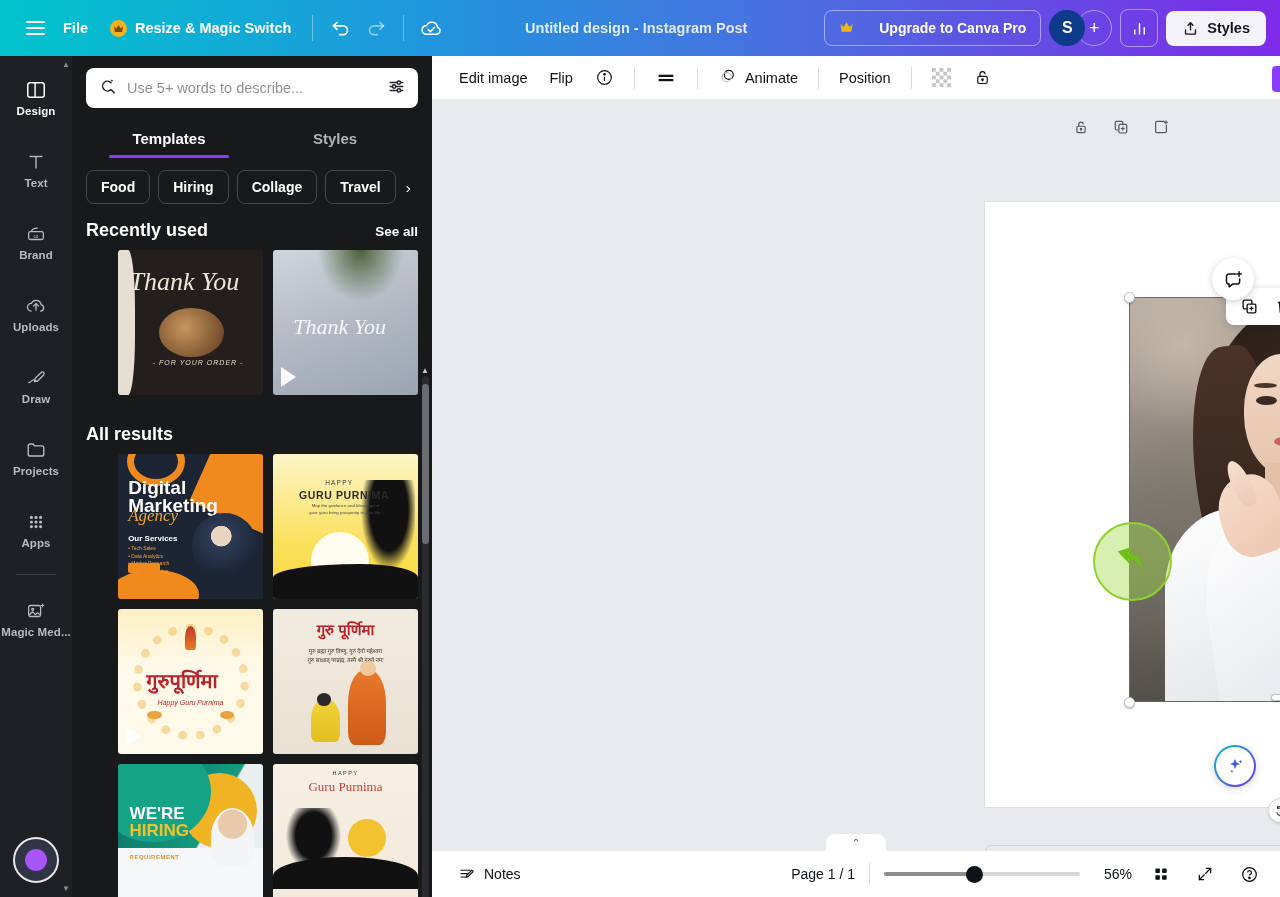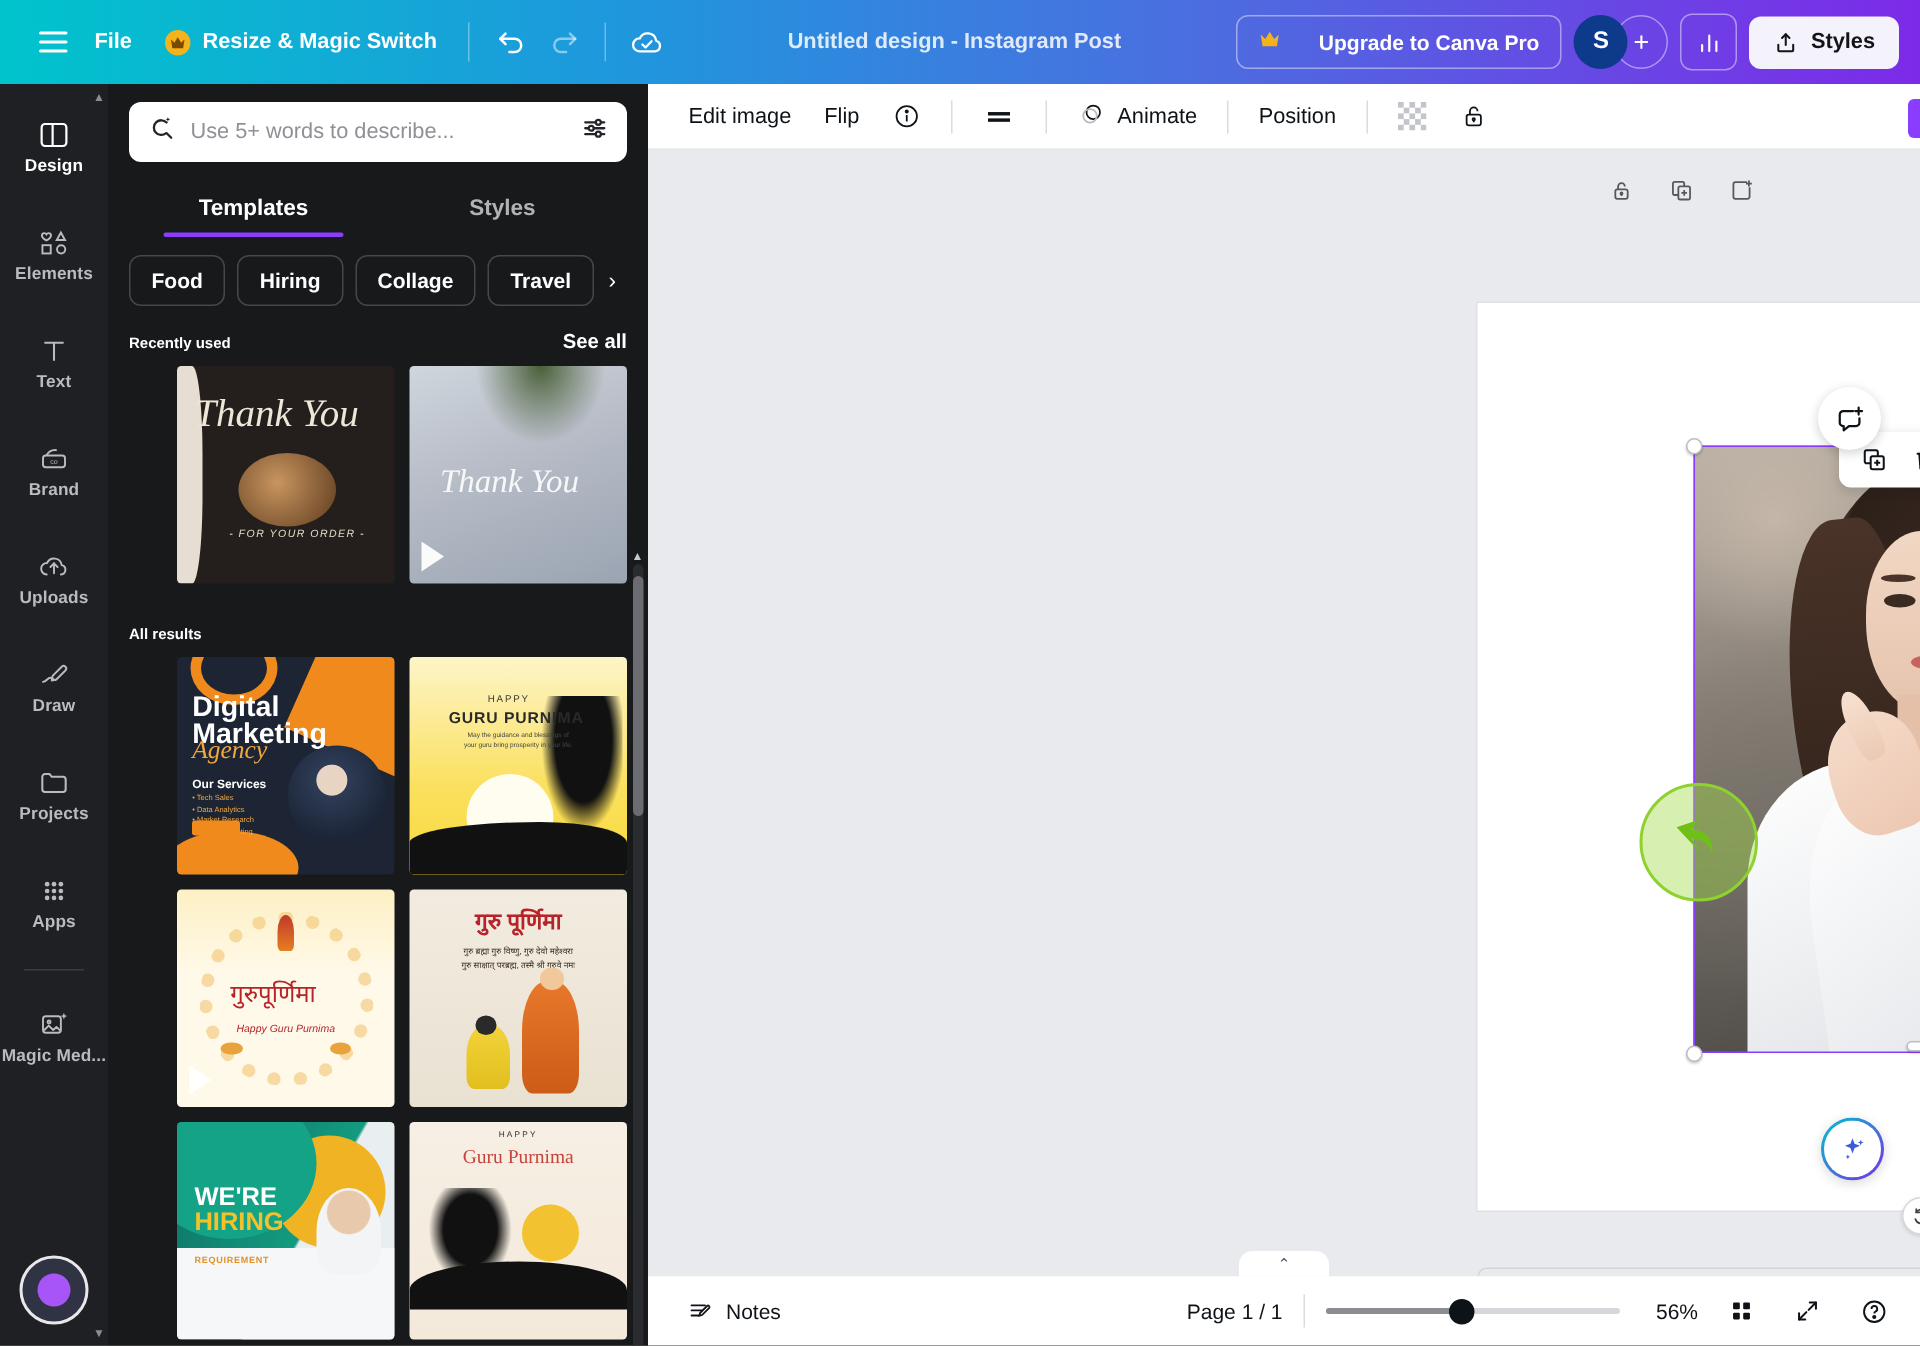--- a/index.html
+++ b/index.html
@@ -125,21 +125,21 @@
     display: flex; gap: 8px; padding: 12px 14px 4px 14px; align-items: center; overflow: hidden;
     position: relative;
   }
   .chip {
     border: 1px solid #45474c; border-radius: 8px; padding: 8px 14px; color: #fff;
     font-size: 14px; font-weight: bold; white-space: nowrap; cursor: pointer;
   }
   .chip-next { color: #fff; font-size: 15px; cursor: pointer; padding-left: 2px; }
   .panel-scroll { flex: 1; overflow: hidden; padding: 0 14px 6px 14px; position: relative; }
   .sec-head { display: flex; align-items: baseline; justify-content: space-between; margin: 12px 0 9px 0; }
-  .sec-title { color: #fff; font-size: 10px; font-weight: bold; }
+  .sec-title { color: #fff; font-size: 18px; font-weight: bold; }
   .see-all { color: #fff; font-size: 13.5px; font-weight: bold; cursor: pointer; }
   .grid2 { display: grid; grid-template-columns: 1fr 1fr; gap: 10px; margin-left: 32px; }
   .thumb {
     position: relative; width: 100%; aspect-ratio: 1/1; border-radius: 3px; overflow: hidden; cursor: pointer;
     background: #2a2b2f;
   }
   .thumb .play {
     position: absolute; left: 8px; bottom: 8px; width: 0; height: 0;
     border-left: 15px solid rgba(255,255,255,.95); border-top: 10px solid transparent;
     border-bottom: 10px solid transparent;
@@ -310,21 +310,21 @@
   .t-guru1 .ground { position:absolute; left:0; right:0; bottom:0; height:24%; background:#111;
     border-radius: 60% 40% 0 0 / 40% 40% 0 0; }
   .t-guru1 .tree { position:absolute; right:2%; top:18%; width:40%; height:68%;
     background: radial-gradient(ellipse at 55% 30%, #111 0 42%, rgba(0,0,0,0) 62%); }
   .t-guru1 .hd { position:absolute; left:18%; top:24%; color:#2a2a2a; font-size:10.5px; font-weight:bold; letter-spacing:.6px;}
   .t-guru1 .happy { position:absolute; left:36%; top:17%; color:#3a3a3a; font-size:6.5px; letter-spacing:1.2px;}
   .t-guru1 .sm { position:absolute; left:24%; top:34%; width:52%; color:#444; font-size:4.4px; text-align:center; line-height:1.5;}
   .t-guru2 { background: linear-gradient(180deg,#fdf0c4,#fff9ea 40%); position:relative; overflow:hidden;}
   .t-guru2 .mandala { position:absolute; left:10%; top:10%; width:80%; height:80%; border-radius:50%;
     border: 9px dotted #f0c169; opacity:.55; }
-  .t-guru2 .hd { position:absolute; left:0; right:17px; top:40%; text-align:center; color:#b8232a; font-size:16px; font-weight:normal;}
+  .t-guru2 .hd { position:absolute; left:0; right:17px; top:40%; text-align:center; color:#b8232a; font-size:20px; font-weight:bold;}
   .t-guru2 .sub { position:absolute; left:0; right:0; top:62%; text-align:center; color:#b8232a; font-size:7px; font-style:italic;}
   .t-guru2 .flame { position:absolute; left:46%; top:12%; width:8%; height:16%;
     background: linear-gradient(180deg,#c0392b,#e67e22); border-radius:50% 50% 20% 20%; }
   .t-guru2 .d1,.t-guru2 .d2 { position:absolute; top:70%; width:10%; height:6%; background:#e8a33d; border-radius:50%;}
   .t-guru2 .d1 { left:20%; } .t-guru2 .d2 { right:20%; }
   .t-guru3 { background: linear-gradient(180deg,#f2ece0,#e9e1d2); position:relative; overflow:hidden;}
   .t-guru3 .hd { position:absolute; left:0; right:0; top:7%; text-align:center; color:#b8232a; font-size:15px; font-weight:bold;}
   .t-guru3 .ln { position:absolute; left:12%; right:12%; top:26%; color:#3b2d20; font-size:5.6px; text-align:center; line-height:1.7;}
   .t-guru3 .monk { position:absolute; right:22%; bottom:6%; width:26%; height:52%;
     background: linear-gradient(180deg,#e8782a,#cc5c17); border-radius: 44% 44% 18% 18%;}
@@ -437,31 +437,20 @@
       <div class="rail-item active" style="margin-top:2px;">
         <span>
           <svg width="22" height="22" viewBox="0 0 24 24" fill="none" stroke="currentColor" stroke-width="1.6">
               <rect x="3" y="4" width="18" height="16" rx="2.5"></rect>
               <line x1="11" y1="4" x2="11" y2="20"></line>
             </svg>
         </span>
         <span class="ri-label">Design</span>
       </div>
 
-      <div class="rail-item">
-        <span>
-          <svg width="22" height="22" viewBox="0 0 24 24" fill="none" stroke="currentColor" stroke-width="1.4">
-            <path d="M3.2 6.6c0-1 .8-1.8 1.8-1.8.7 0 1.2.4 1.5.9.3-.5.8-.9 1.5-.9 1 0 1.8.8 1.8 1.8 0 1.8-3.3 3.6-3.3 3.6S3.2 8.4 3.2 6.6z"></path>
-            <path d="M17 4.4l3 5.4h-6z"></path>
-              <rect x="3.6" y="13.6" width="6" height="6"></rect>
-              <circle cx="17.2" cy="16.6" r="3"></circle>
-          </svg>
-        </span>
-        <span class="ri-label">Elements</span>
-      </div>
 
       <div class="rail-item">
         <span>
           <svg width="22" height="22" viewBox="0 0 24 24" fill="none" stroke="currentColor" stroke-width="1.5">
               <line x1="5" y1="6" x2="19" y2="6"></line>
               <line x1="12" y1="6" x2="12" y2="19"></line>
             </svg>
         </span>
         <span class="ri-label">Text</span>
       </div>

